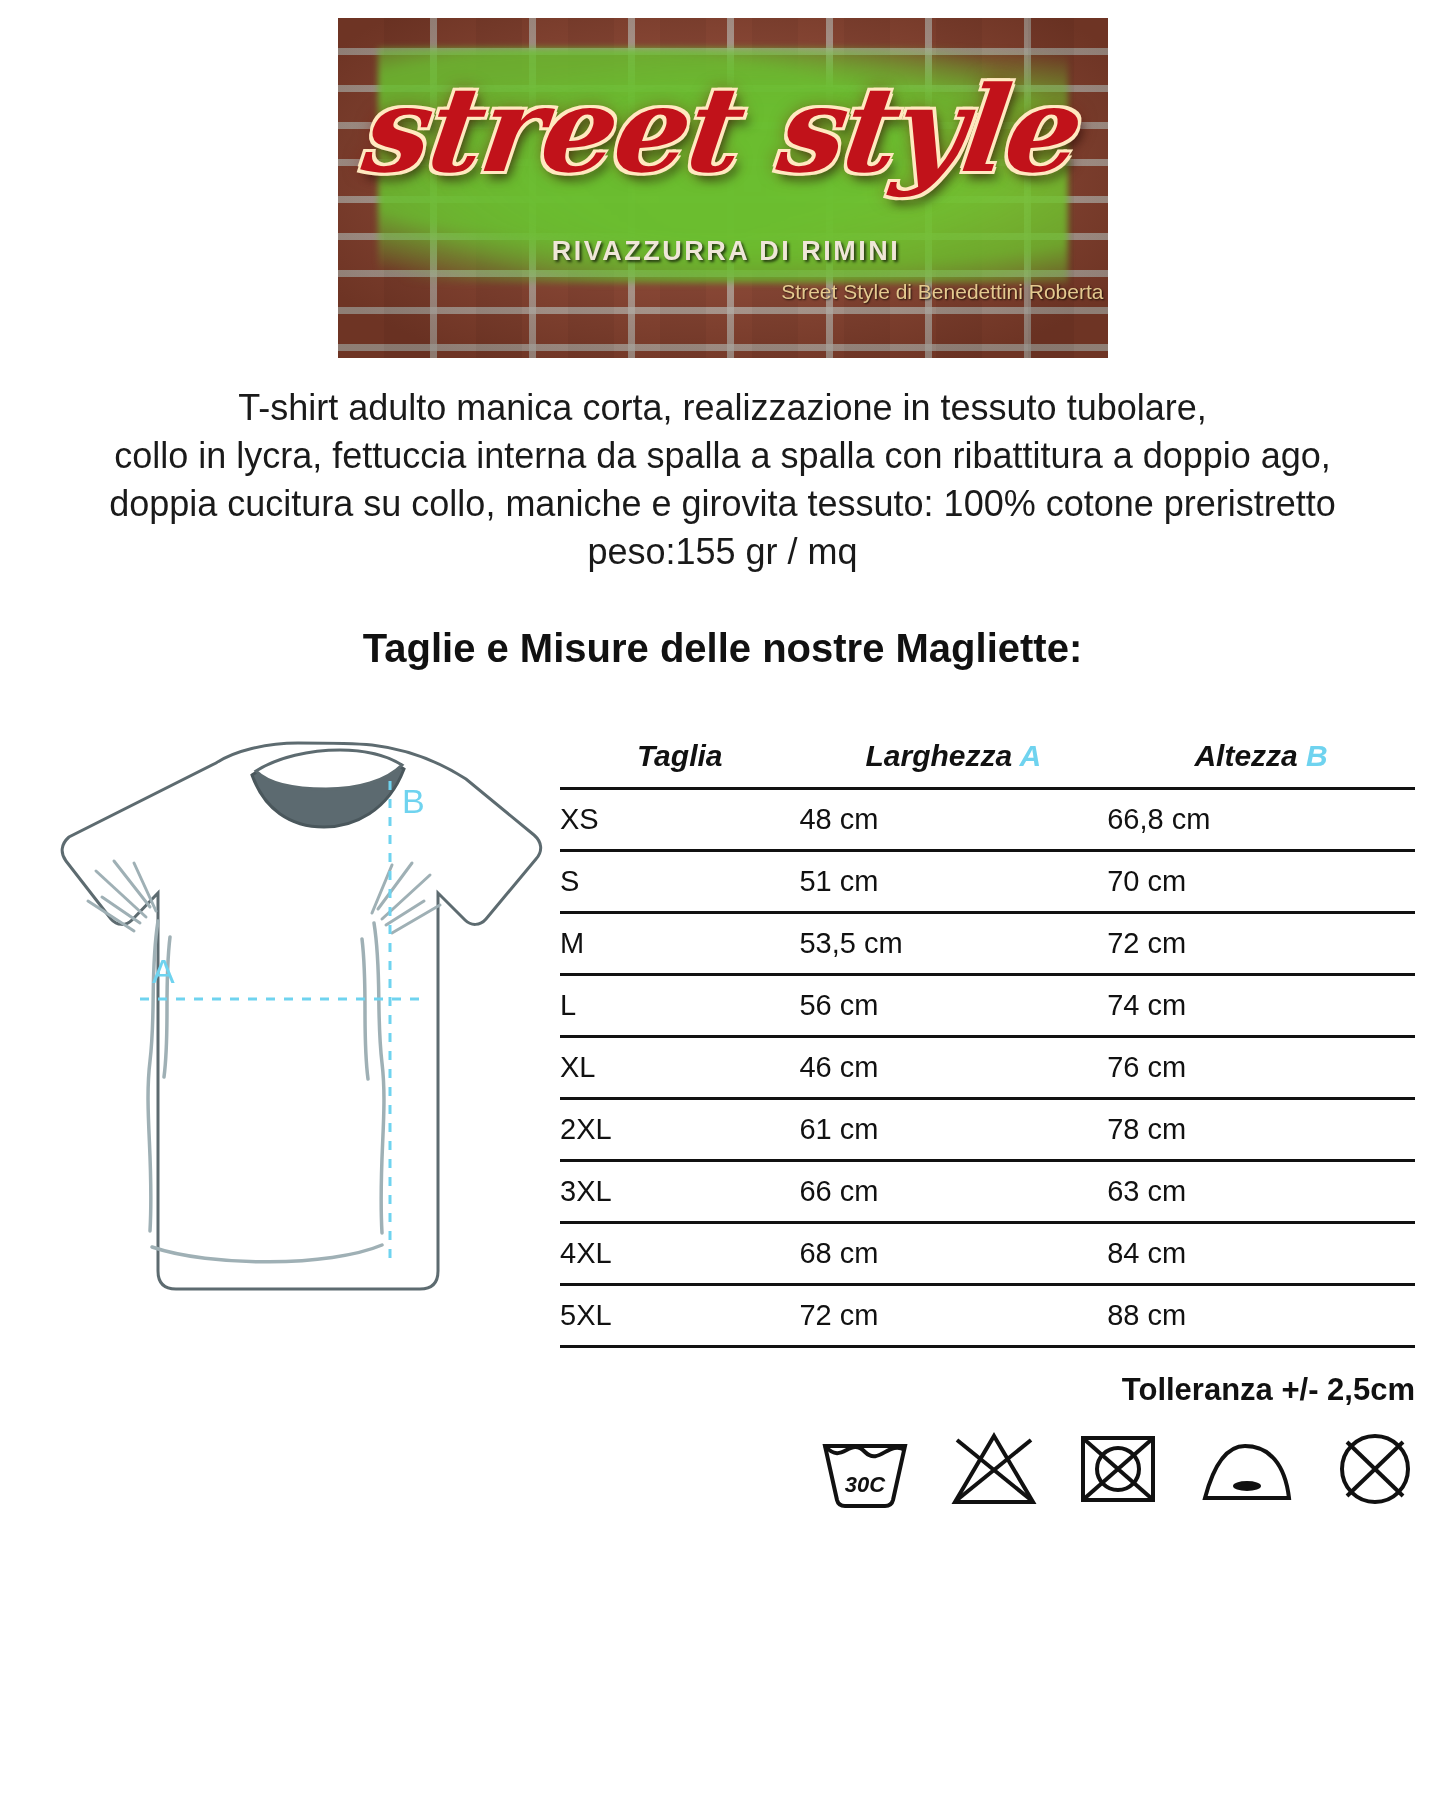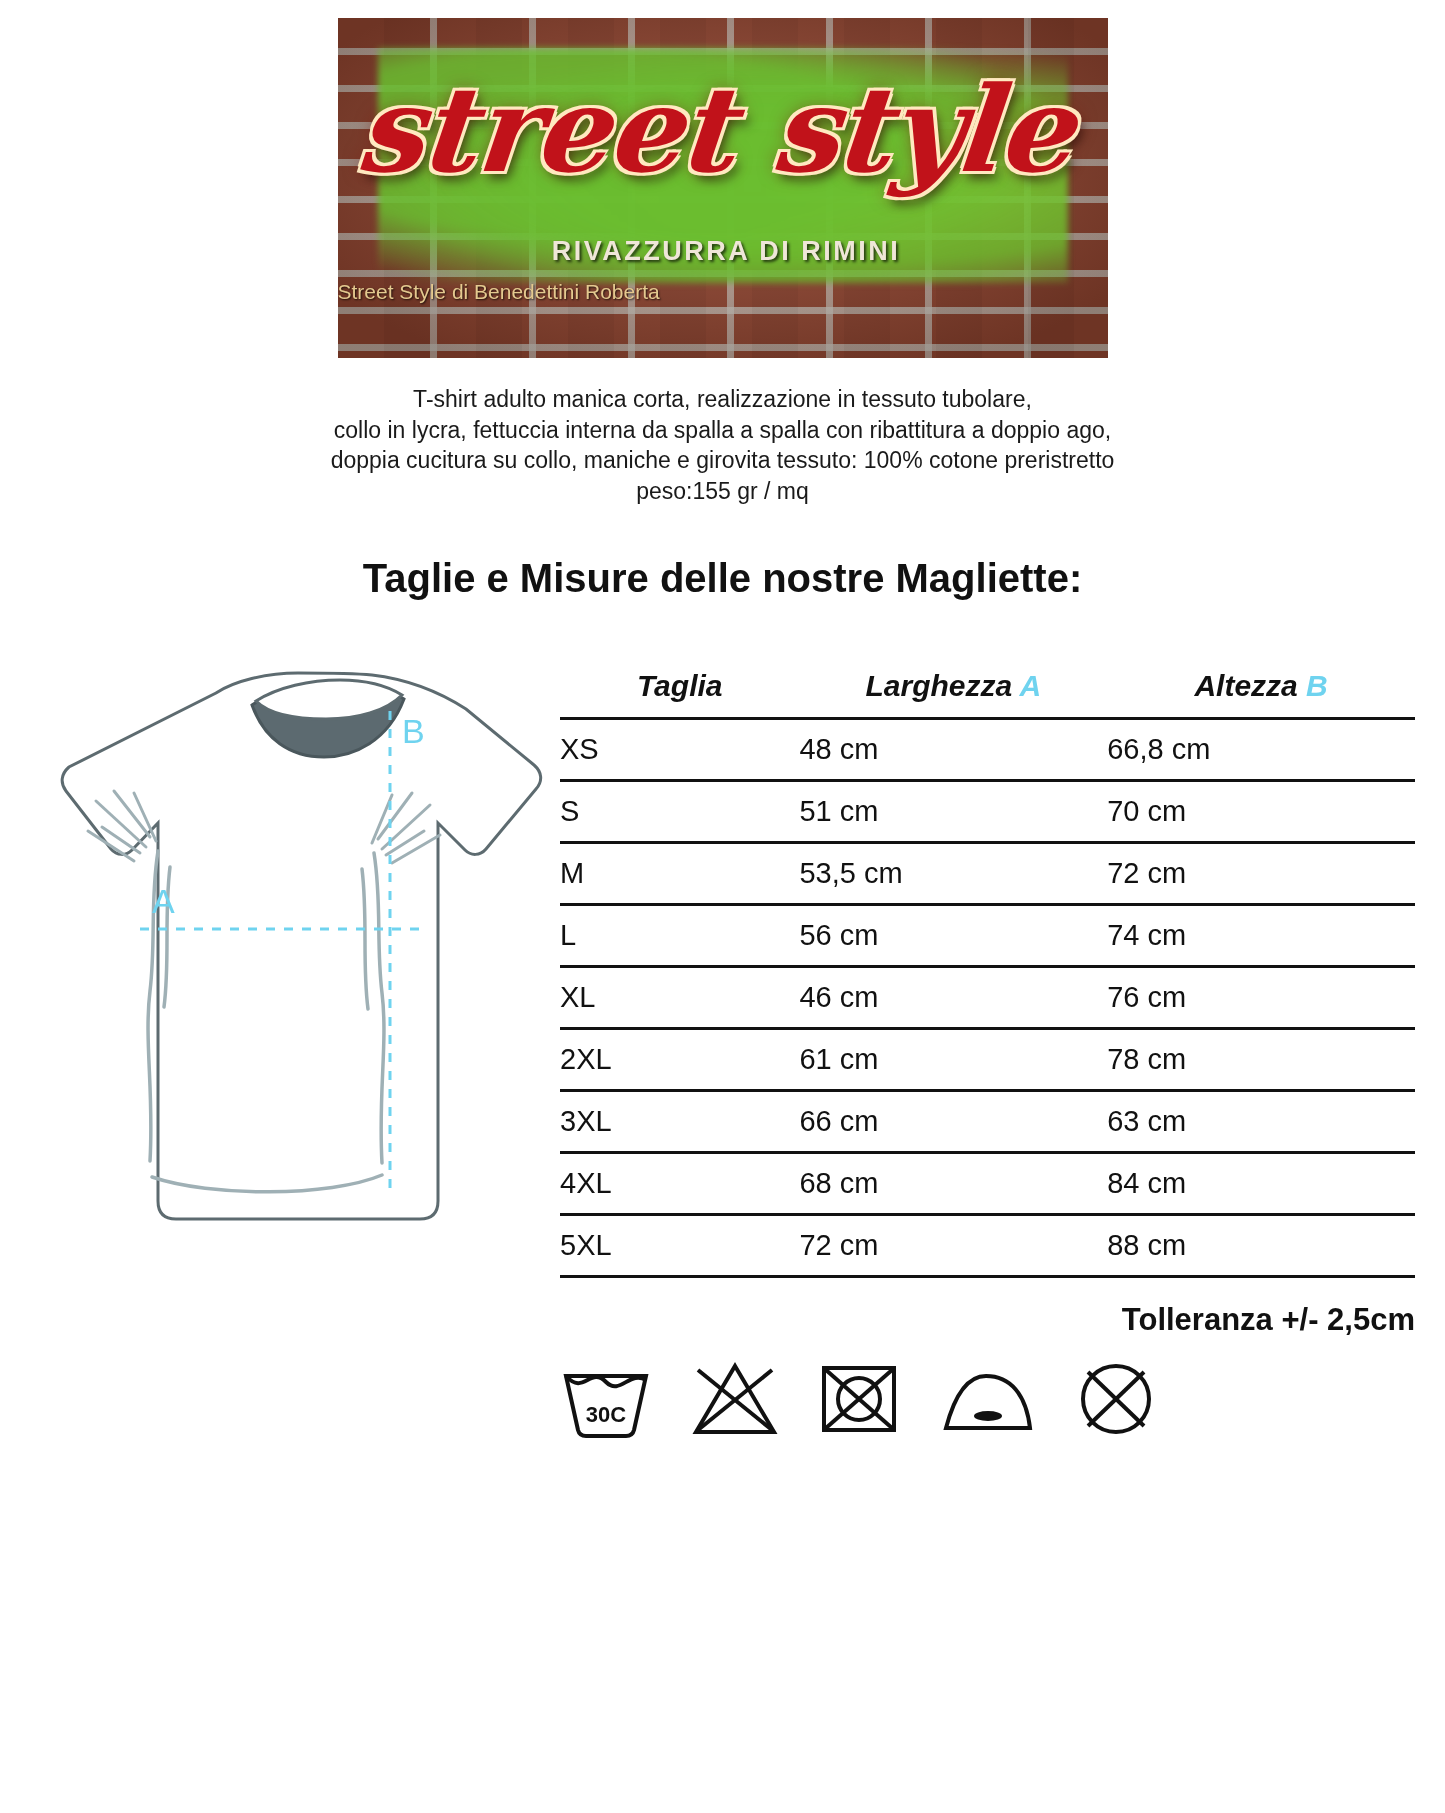--- a/index.html
+++ b/index.html
@@ -112,35 +112,35 @@
     text-align: center;
     font-family: "Liberation Sans", sans-serif;
     font-weight: bold;
     font-size: 27px;
     letter-spacing: 2.5px;
     color: #efe6d8;
     text-shadow: 2px 2px 3px rgba(0,0,0,0.7);
   }
   .logo-sub2 {
     position: absolute;
-    left: 0; right: 16px;
+    left: 0; right: 4px;
     top: 262px;
-    text-align: left;
+    text-align: right;
     font-family: "Liberation Sans", sans-serif;
     font-size: 21px;
     color: #e4c98f;
     text-shadow: 1px 1px 2px rgba(0,0,0,0.75);
   }
 
   
   .description {
     margin: 26px auto 0;
     width: 1360px;
     text-align: center;
-    font-size: 23px;
+    font-size: 36px;
     line-height: 1.33;
     color: #1a1a1a;
   }
 
   
   .heading {
     margin: 50px auto 16px;
     text-align: center;
     font-size: 40px;
     font-weight: bold;
@@ -206,23 +206,24 @@
     text-align: right;
     font-size: 31px;
     font-weight: bold;
     color: #111;
   }
 
   
   .care-icons {
     margin-top: 22px;
     display: flex;
-    justify-content: flex-start;
+    justify-content: flex-end;
     gap: 40px;
     align-items: center;
+    font-style: italic;
   }
   .care-icons svg { display: block; }
 
   
   .shirt-svg { display: block; }
 </style>
 </head>
 <body>
 
 <div class="logo-wrap">

